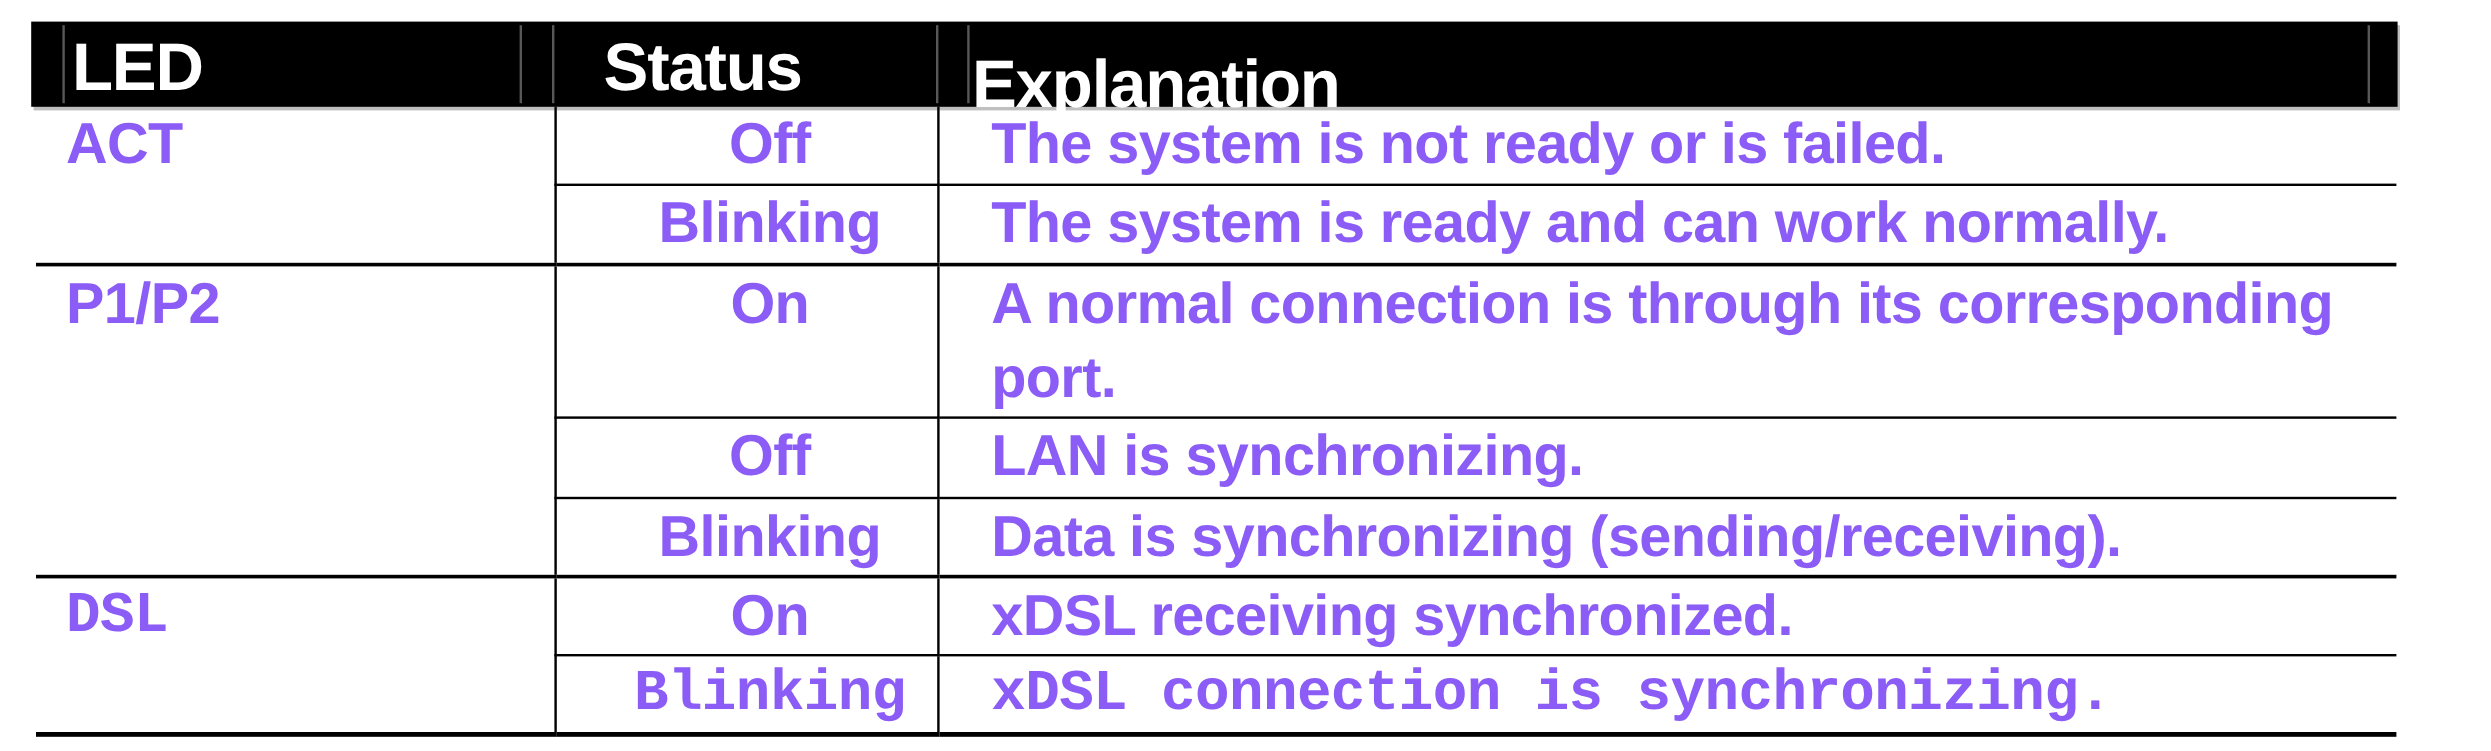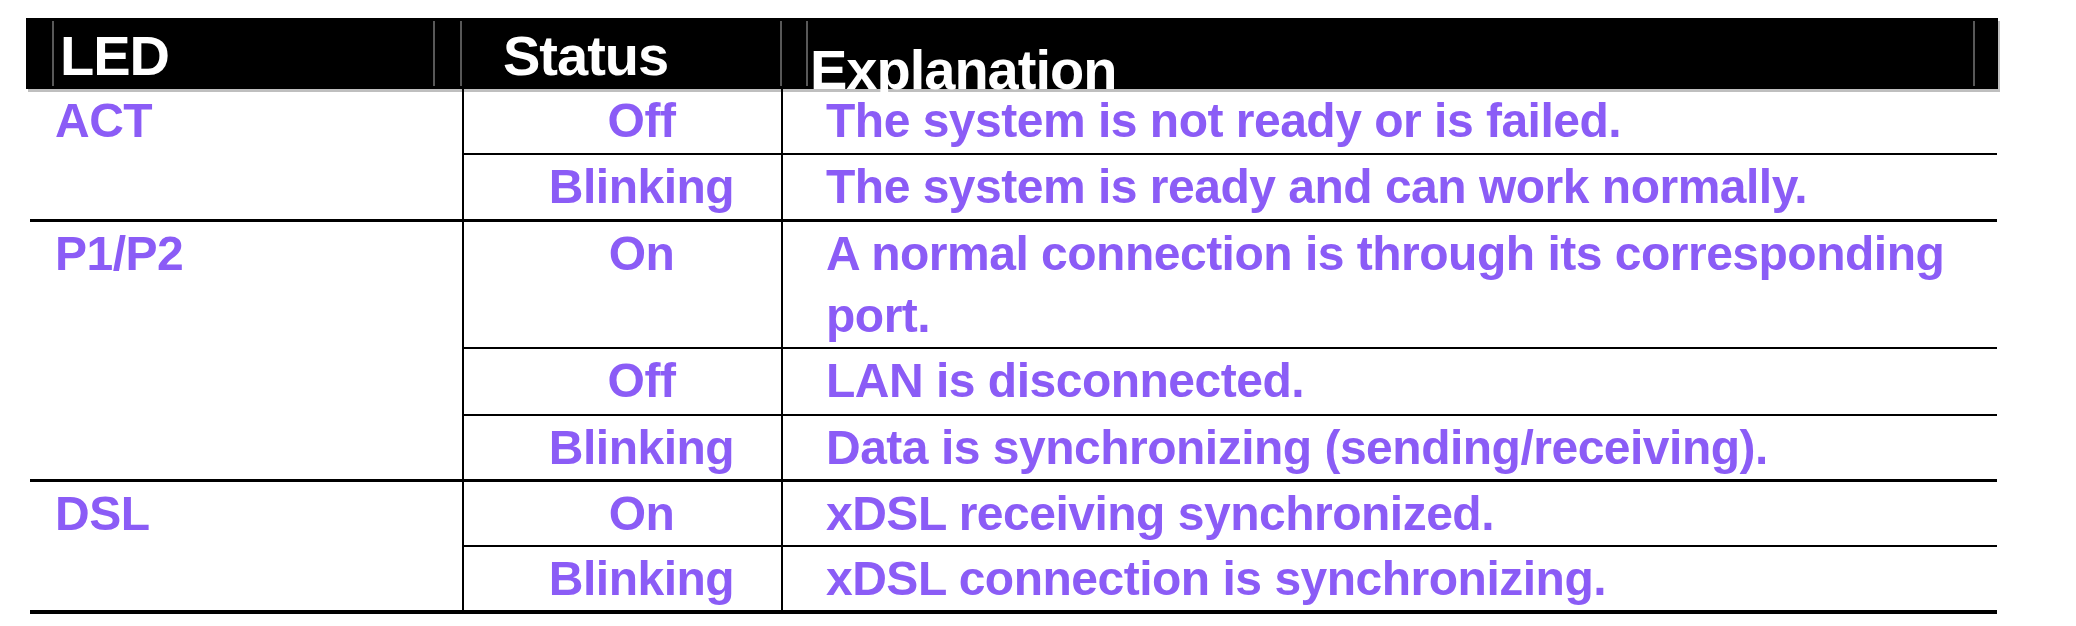--- a/index.html
+++ b/index.html
@@ -82,21 +82,21 @@
     padding: 1px 12px 0 0;
     overflow: visible;
   }
   td.led    { padding-left: 25px; border-right: 2px solid #000000; }
   td.status { padding-left: 50px; border-right: 2px solid #000000; text-align: center; }
   td.expl   { padding-left: 43px; }
 
   
   td.bb2 { border-bottom: 2px solid #000000; }
   td.bb3 { border-bottom: 3px solid #000000; }
-  td.bb4 { border-bottom: 4px solid #000000; }
+  td.bb4 { border-bottom: 4px solid #000000; font-family: Liberation Mono, monospace; }
 
   tr.h65  { height: 65px; }
   tr.h66  { height: 66px; }
   tr.h123 { height: 123px; }
   tr.h67  { height: 67px; }
   tr.h63  { height: 63px; }
   tr.h64  { height: 64px; }
 </style>
 </head>
 <body>
@@ -134,21 +134,21 @@
       </tr>
 
       <tr class="h123">
         <td class="led bb3" rowspan="3">P1/P2</td>
         <td class="status bb2">On</td>
         <td class="expl bb2">A normal connection is through its corresponding
 port.</td>
       </tr>
       <tr class="h67">
         <td class="status bb2">Off</td>
-        <td class="expl bb2">LAN is disconnected.</td>
+        <td class="expl bb2">LAN is synchronizing.</td>
       </tr>
       <tr class="h63">
         <td class="status bb3">Blinking</td>
         <td class="expl bb3">Data is synchronizing (sending/receiving).</td>
       </tr>
 
       <tr class="h64">
         <td class="led bb4" rowspan="2">DSL</td>
         <td class="status bb2">On</td>
         <td class="expl bb2">xDSL receiving synchronized.</td>

